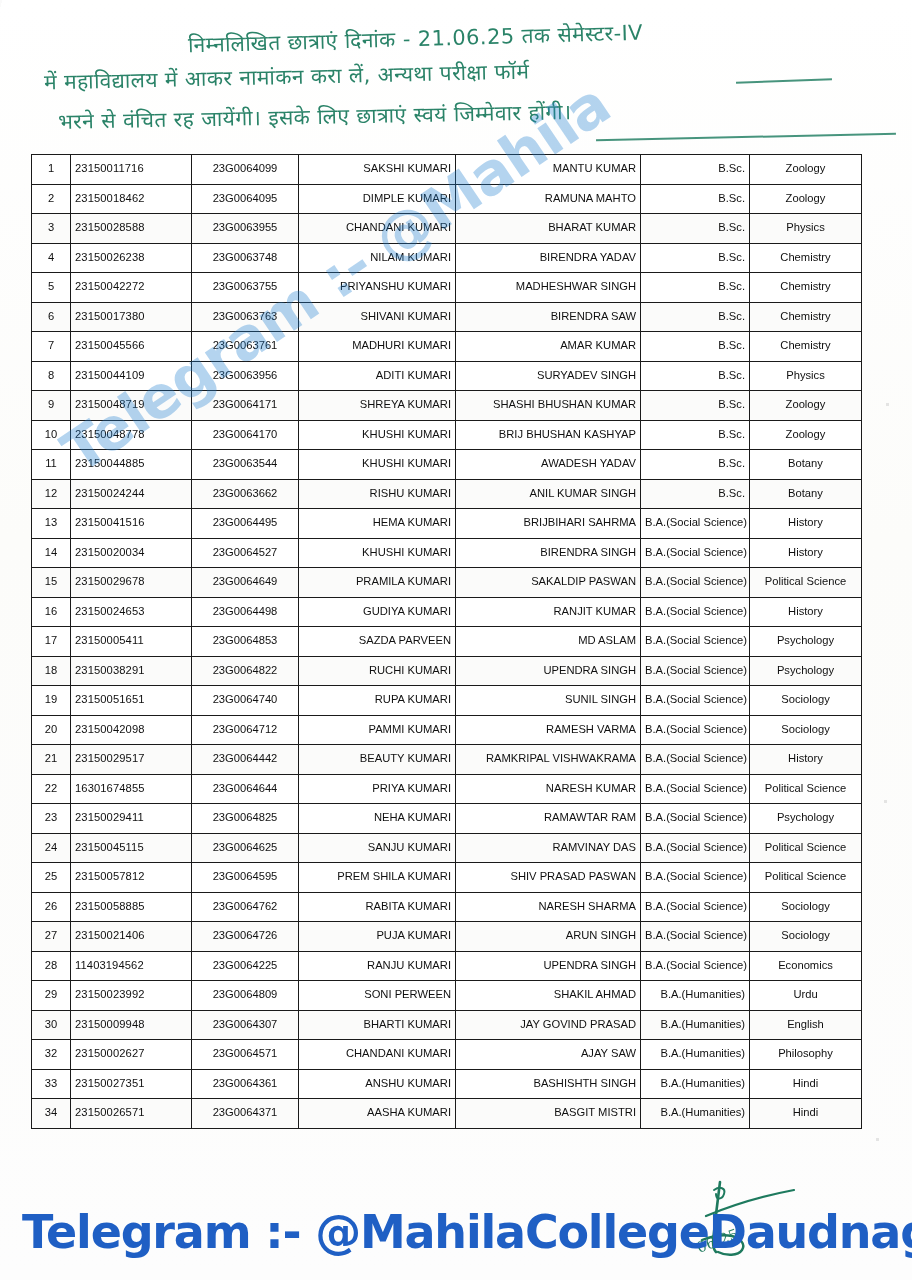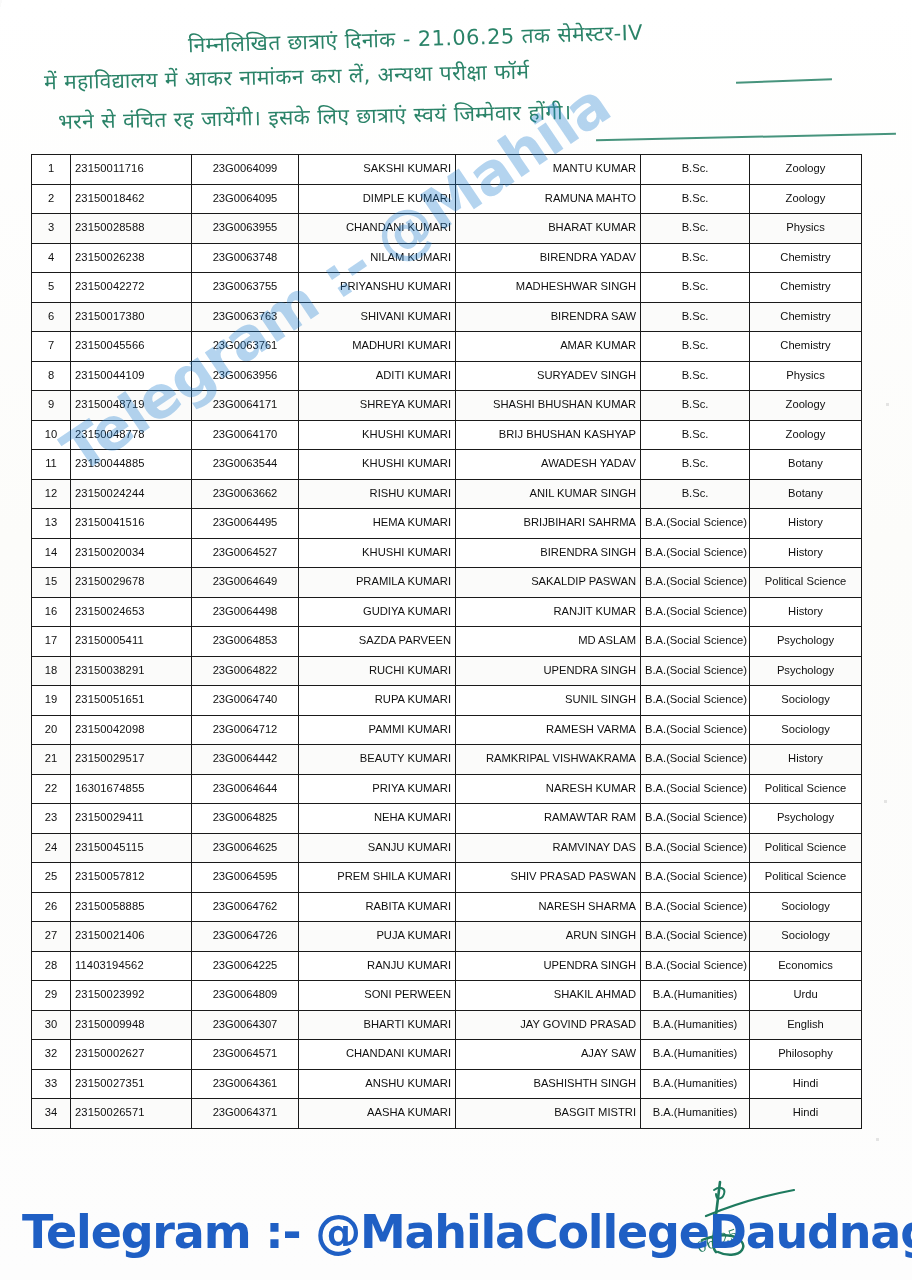--- a/index.html
+++ b/index.html
@@ -82,21 +82,21 @@
     overflow: hidden;
     white-space: nowrap;
     vertical-align: middle;
     line-height: 1.05;
   }
   td.c-sl     { width: 30px;  text-align: center; font-size: 11px; padding: 0 2px; }
   td.c-app    { width: 112px; text-align: left; letter-spacing: .1px; }
   td.c-reg    { width: 98px;  text-align: center; padding-left: 6px; }
   td.c-name   { width: 148px; text-align: right; padding-left: 6px; }
   td.c-father { width: 176px; text-align: right; padding-left: 6px; }
-  td.c-course { width: 100px; text-align: center; padding-left: 5px; font-size: 10.6px; }
+  td.c-course { width: 100px; text-align: right; padding-left: 5px; font-size: 10.6px; }
   td.c-subj   { width: 103px; text-align: center; padding-left: 5px; font-size: 10.8px; }
 
   
   table.roster tr:nth-child(3n) td { background: #fbfbfa; }
 
   
   #wm-diag {
     position: absolute;
     left: 50px;
     top: 430px;

